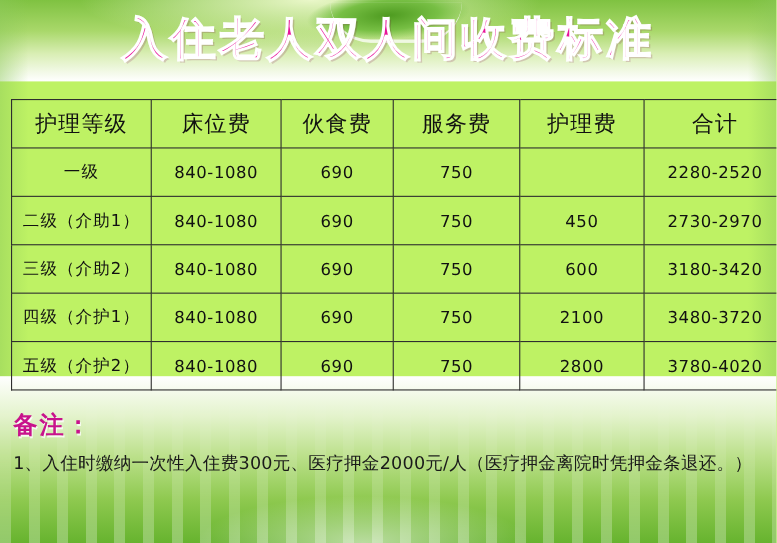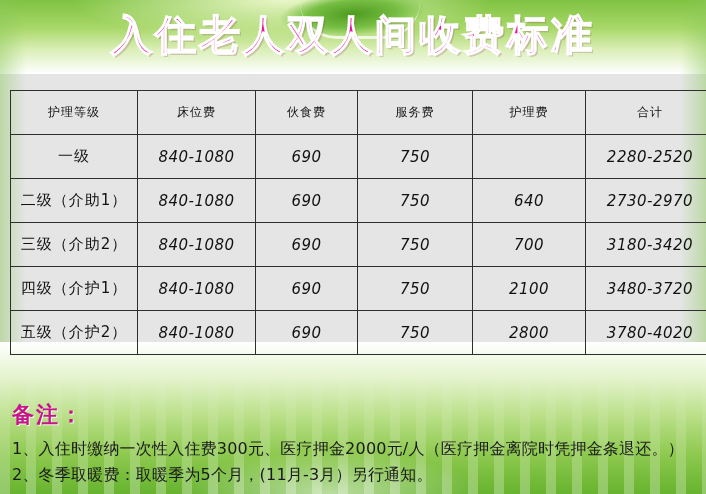--- a/index.html
+++ b/index.html
@@ -9,21 +9,21 @@
   body {
     width: 706px;
     height: 494px;
     overflow: hidden;
     font-family: "DejaVu Sans", "Liberation Sans", sans-serif;
   }
   #poster {
     position: relative;
     width: 706px;
     height: 494px;
-    background: #e5e5e5;
+    background: #bef264;
     overflow: hidden;
   }
   
   .bg-top {
     position: absolute;
     left: 0; top: 0;
     width: 706px; height: 74px;
     background:
       radial-gradient(ellipse 300px 60px at 40% 0%, #eaf7c9 0%, rgba(234,247,201,0) 70%),
       linear-gradient(180deg, #7fc241 0%, #a9d86a 38%, #d9eeb4 66%, #f2f9e6 88%, #ffffff 100%);
@@ -116,49 +116,47 @@
     border: 1px solid #2e2e2e;
     height: 41px;
     text-align: center;
     vertical-align: middle;
     font-size: 15px;
     color: #111111;
     font-family: "DejaVu Sans", "Liberation Sans", sans-serif;
   }
   table.fees th {
     font-weight: normal;
-    font-size: 12px;
+    font-size: 20px;
     letter-spacing: 1px;
     margin-left: 47px;
   }
   td.level, th.level {
     letter-spacing: 1px;
   }
   td.num {
     font-family: "DejaVu Sans Mono", "Liberation Mono", monospace;
     font-size: 14px;
     letter-spacing: 0.5px;
-    font-style: italic;
   }
 
   
   .notes {
     position: absolute;
     left: 12px;
     top: 372px;
     width: 682px;
   }
   .notes-title {
     font-size: 22px;
     font-weight: bold;
     color: #c8138c;
     letter-spacing: 2px;
     margin-bottom: 6px;
     text-shadow: 1px 1px 0 rgba(255,255,255,0.8);
-    margin-top: 28px;
   }
   .note-line {
     font-size: 16px;
     color: #1a1a1a;
     line-height: 26px;
     letter-spacing: 0.2px;
     white-space: nowrap;
   }
 </style>
 </head>
@@ -196,29 +194,29 @@
           <td class="num">690</td>
           <td class="num">750</td>
           <td class="num"></td>
           <td class="num">2280-2520</td>
         </tr>
         <tr>
           <td class="level">二级（介助1）</td>
           <td class="num">840-1080</td>
           <td class="num">690</td>
           <td class="num">750</td>
-          <td class="num">640</td>
+          <td class="num">450</td>
           <td class="num">2730-2970</td>
         </tr>
         <tr>
           <td class="level">三级（介助2）</td>
           <td class="num">840-1080</td>
           <td class="num">690</td>
           <td class="num">750</td>
-          <td class="num">700</td>
+          <td class="num">600</td>
           <td class="num">3180-3420</td>
         </tr>
         <tr>
           <td class="level">四级（介护1）</td>
           <td class="num">840-1080</td>
           <td class="num">690</td>
           <td class="num">750</td>
           <td class="num">2100</td>
           <td class="num">3480-3720</td>
         </tr>
@@ -230,16 +228,15 @@
           <td class="num">2800</td>
           <td class="num">3780-4020</td>
         </tr>
       </tbody>
     </table>
   </div>
 
   <div class="notes">
     <div class="notes-title">备注：</div>
     <div class="note-line">1、入住时缴纳一次性入住费300元、医疗押金2000元/人（医疗押金离院时凭押金条退还。）</div>
-    <div class="note-line">2、冬季取暖费：取暖季为5个月，(11月-3月）另行通知。</div>
   </div>
 
 </div>
 
 </body></html>

